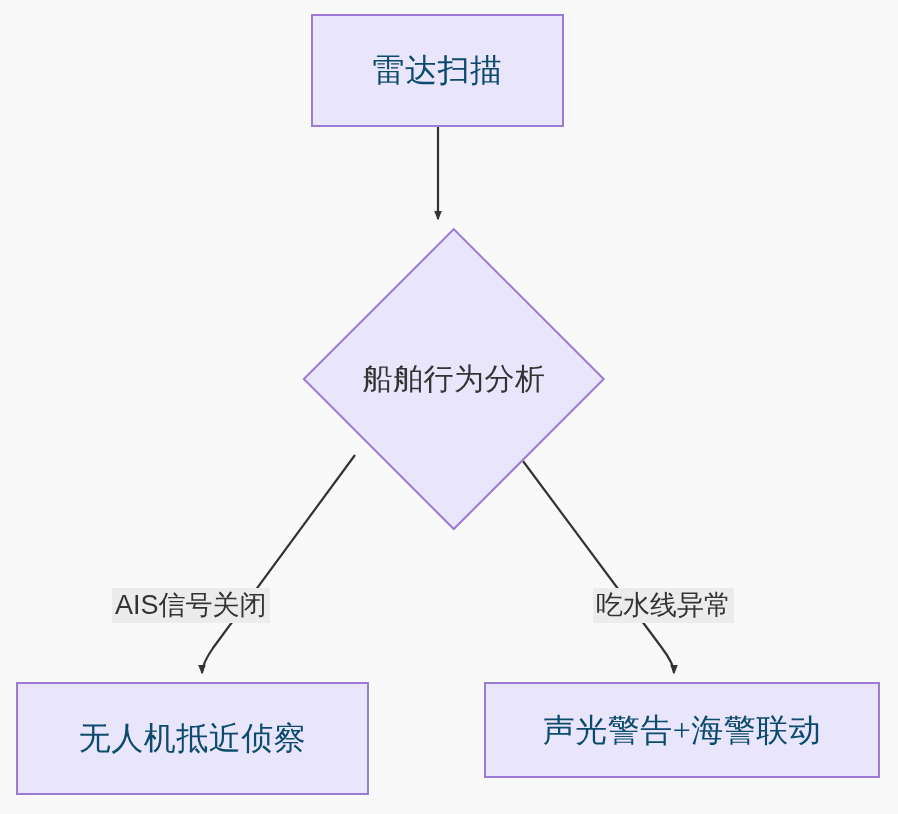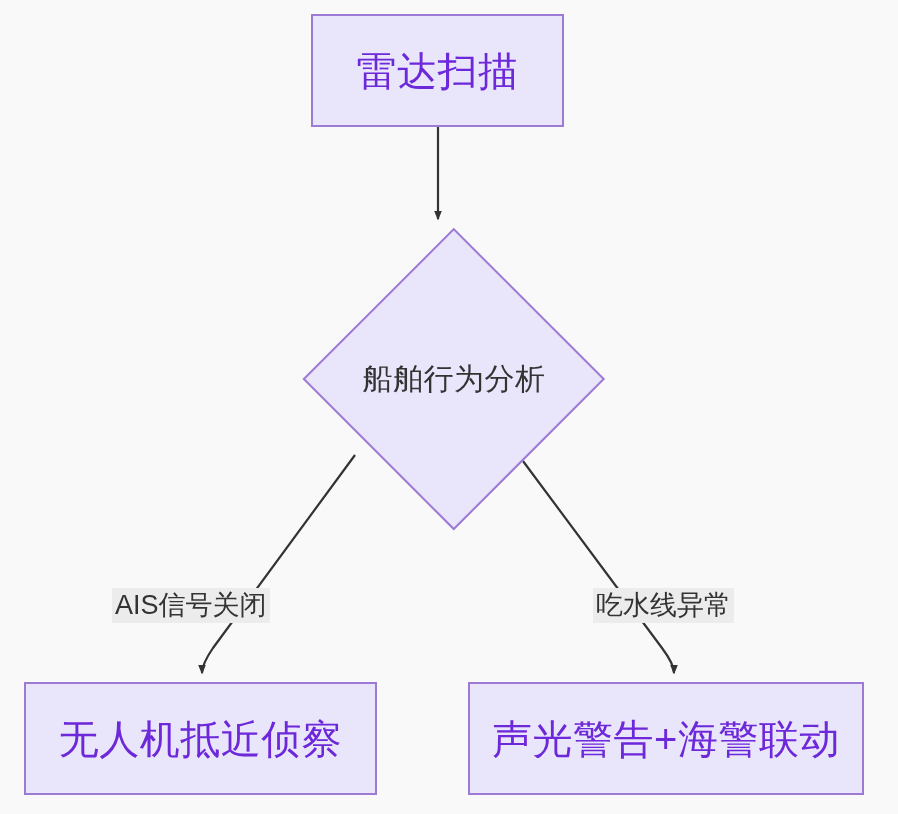--- a/index.html
+++ b/index.html
@@ -35,42 +35,43 @@
     justify-content: center;
     background: #e9e5fb;
     border: 2px solid #9d7ad4;
     color: #333333;
     font-size: 30px;
     line-height: 1.2;
     white-space: nowrap;
     letter-spacing: 0.5px;
   }
   .node-label {
-    color: #6d28d9;
-    font-size: 40px;
+    color: #0c4a6e;
+    font-size: 32px;
     white-space: nowrap;
   }
   
   #node-radar-scan {
     left: 311px;
     top: 14px;
     width: 253px;
     height: 113px;
   }
   #node-drone-recon {
-    left: 24px;
+    left: 16px;
     top: 682px;
     width: 353px;
     height: 113px;
   }
   #node-alarm-coastguard {
-    left: 468px;
+    left: 484px;
     top: 682px;
     width: 396px;
-    height: 113px;
+    height: 96px;
+    font-family: Liberation Serif, serif;
   }
   
   #node-ship-behavior {
     left: 303px;
     top: 228px;
     width: 302px;
     height: 302px;
     background: transparent;
     border: none;
     padding: 0;

